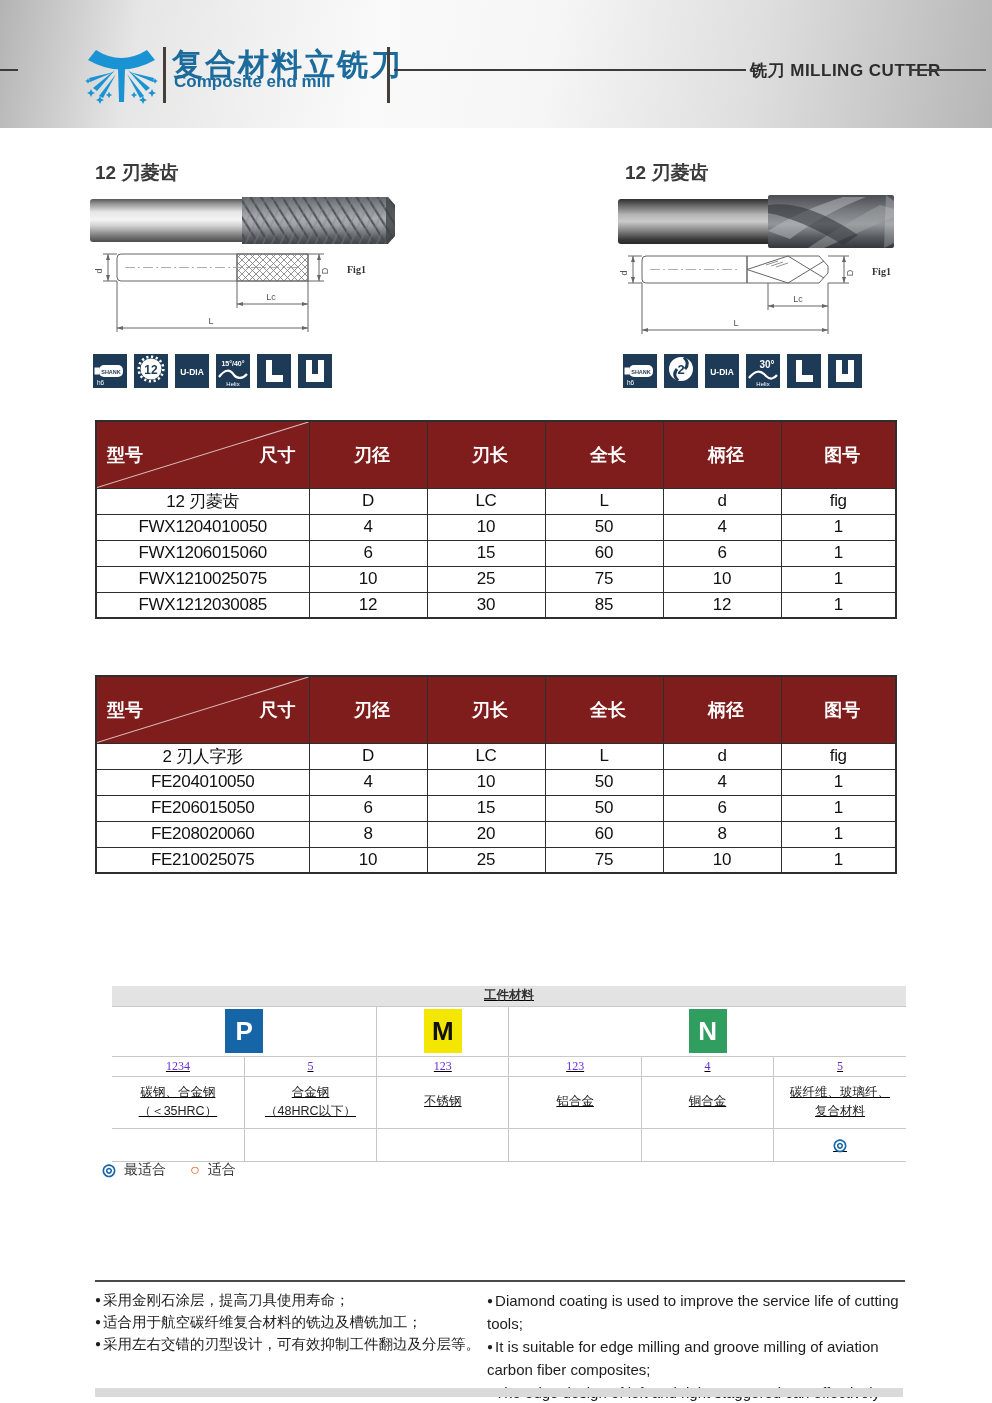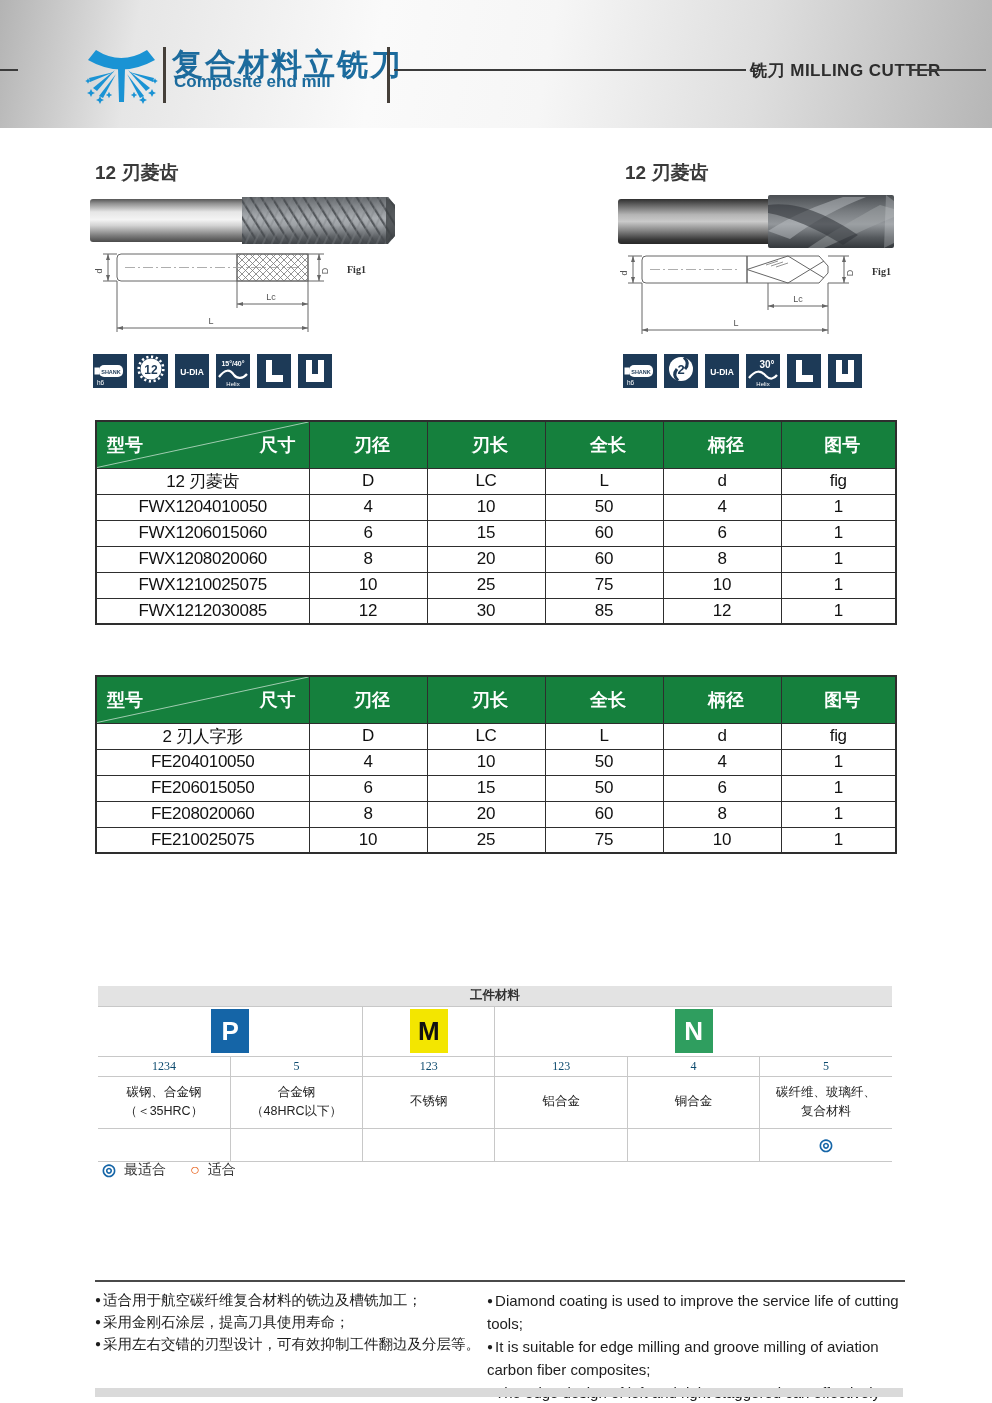--- a/index.html
+++ b/index.html
@@ -34,34 +34,34 @@
   .badges { position:absolute; display:flex; gap:7px; }
   .bg1 { left:93px;  top:354px; }
   .bg2 { left:623px; top:354px; }
   .badge { width:34px; height:34px; }
 
   
   table.spec { position:absolute; width:800px; border-collapse:collapse; table-layout:fixed;
     border:2px solid #2e2e2e; }
   .t1 { left:95px; top:420px; } .t2 { left:95px; top:675px; }
   table.spec th, table.spec td { border:1.5px solid #2e2e2e; text-align:center; vertical-align:middle; }
-  table.spec th { height:47px; background:#15803d; color:#ffffff; font-size:18px; font-weight:600;padding-left:8px; }
+  table.spec th { height:67px; background:#7f1d1d; color:#ffffff; font-size:18px; font-weight:600;padding-left:8px; }
   table.spec td { height:26px; font-size:17px; color:#111; letter-spacing:-0.3px; background:#fff; }
   th.corner { position:relative; }
   .c-bl { position:absolute; left:10px; top:50%; transform:translateY(-50%); }
   .c-tr { position:absolute; right:13px; top:50%; transform:translateY(-50%); }
   .diag { position:absolute; left:0; top:0; width:100%; height:100%; }
 
   
-  table.mat { position:absolute; left:98px; top:986px; width:794px; border-collapse:collapse; table-layout:fixed; }
+  table.mat { position:absolute; left:112px; top:986px; width:794px; border-collapse:collapse; table-layout:fixed;text-decoration:underline; }
   table.mat td { text-align:center; vertical-align:middle; border-left:1px solid #c8c8c8; }
   table.mat td:first-child { border-left:none; }
   tr.mt td { background:#e3e3e3; height:20px; font-size:12.5px; font-weight:bold; color:#333; border-left:none; border-bottom:1px solid #c8c8c8; }
   tr.ml td { height:50px; }
-  tr.mc td { height:20px; font-family:"Liberation Serif", serif; font-size:12px; color:#0c4a6e; border-top:1px solid #c8c8c8; }
+  tr.mc td { height:20px; font-family:"Liberation Serif", serif; font-size:12px; color:#6d28d9; border-top:1px solid #c8c8c8; }
   tr.mm td { height:52px; font-size:12.5px; color:#222; line-height:1.55; border-top:1px solid #c8c8c8; }
   tr.mr td { height:33px; border-top:1px solid #c8c8c8; border-bottom:1px solid #c8c8c8; }
   .chip { display:inline-block; width:38px; height:44px; line-height:44px; text-align:center; font-size:26px; font-weight:bold; }
   .chip-p { background:#1565a7; color:#ffffff; }
   .chip-m { background:#f3e600; color:#111111; }
   .chip-n { background:#2f9e5f; color:#ffffff; }
   .rating { color:#1565a7; font-size:16px; font-weight:bold; }
 
   .legend { position:absolute; left:102px; top:1160px; font-size:14px; color:#333; display:flex; align-items:center; gap:8px; }
   .lg-sym { font-size:16px; font-weight:bold; }
@@ -378,28 +378,20 @@
         <td>50</td>
         <td>4</td>
         <td>1</td>
       </tr>
       <tr>
         <td>FWX1206015060</td>
         <td>6</td>
         <td>15</td>
         <td>60</td>
         <td>6</td>
-        <td>1</td>
-      </tr>
-      <tr>
-        <td>FWX1208020060</td>
-        <td>8</td>
-        <td>20</td>
-        <td>60</td>
-        <td>8</td>
         <td>1</td>
       </tr>
       <tr>
         <td>FWX1210025075</td>
         <td>10</td>
         <td>25</td>
         <td>75</td>
         <td>10</td>
         <td>1</td>
       </tr>
@@ -554,22 +546,22 @@
 
   <div class="legend">
     <span class="lg-sym lg-best">◎</span>
     <span>最适合</span>
     <span class="lg-sym lg-ok">○</span>
     <span>适合</span>
   </div>
 
   <div class="footer">
     <div class="fz">
+      <div><span class="blt">●</span><span>采用金刚石涂层，提高刀具使用寿命；</span></div>
       <div><span class="blt">●</span><span>适合用于航空碳纤维复合材料的铣边及槽铣加工；</span></div>
-      <div><span class="blt">●</span><span>采用金刚石涂层，提高刀具使用寿命；</span></div>
       <div><span class="blt">●</span><span>采用左右交错的刃型设计，可有效抑制工件翻边及分层等。</span></div>
     </div>
     <div class="fe">
       <div><span class="blt">●</span><span>Diamond coating is used to improve the service life of cutting tools;</span></div>
       <div><span class="blt">●</span><span>It is suitable for edge milling and groove milling of aviation carbon fiber composites;</span></div>
       <div><span class="blt">●</span><span>The edge design of left and right staggered can effectively restrain the flanging and delamination of workpiece.</span></div>
     </div>
   </div>
 
   <div class="bottom-bar"></div>

